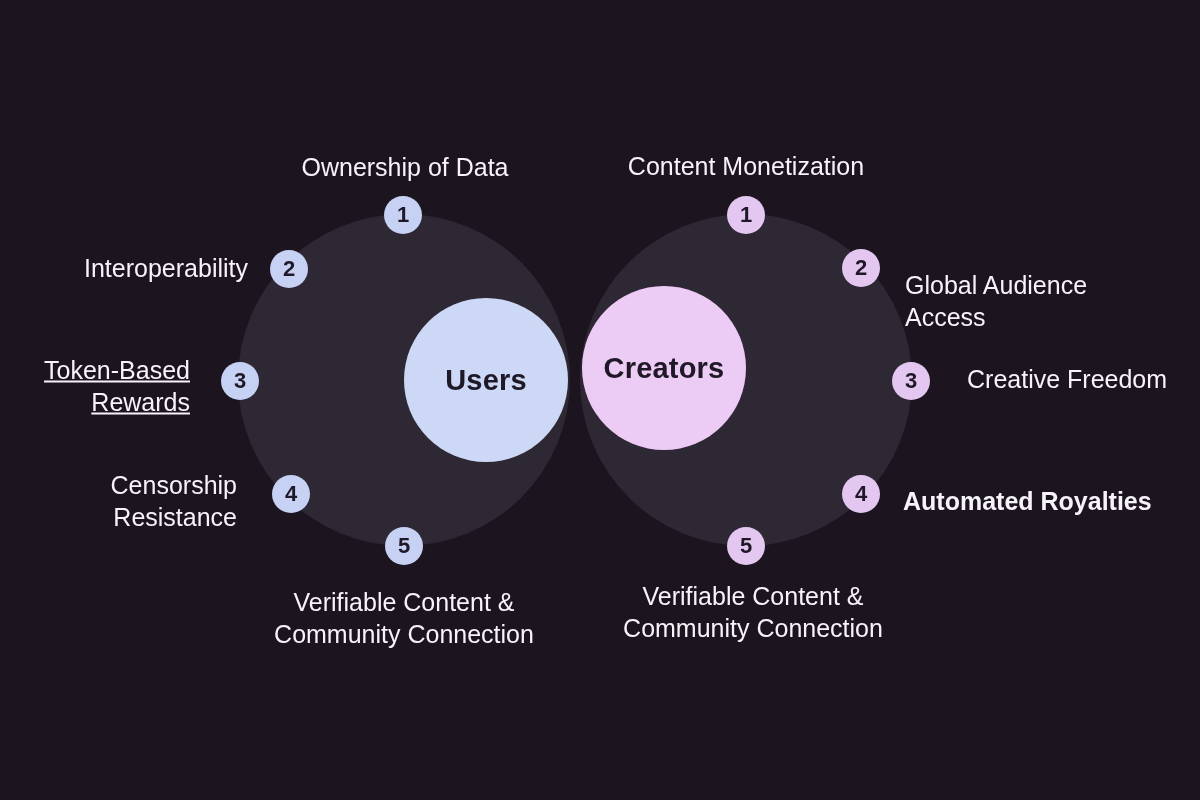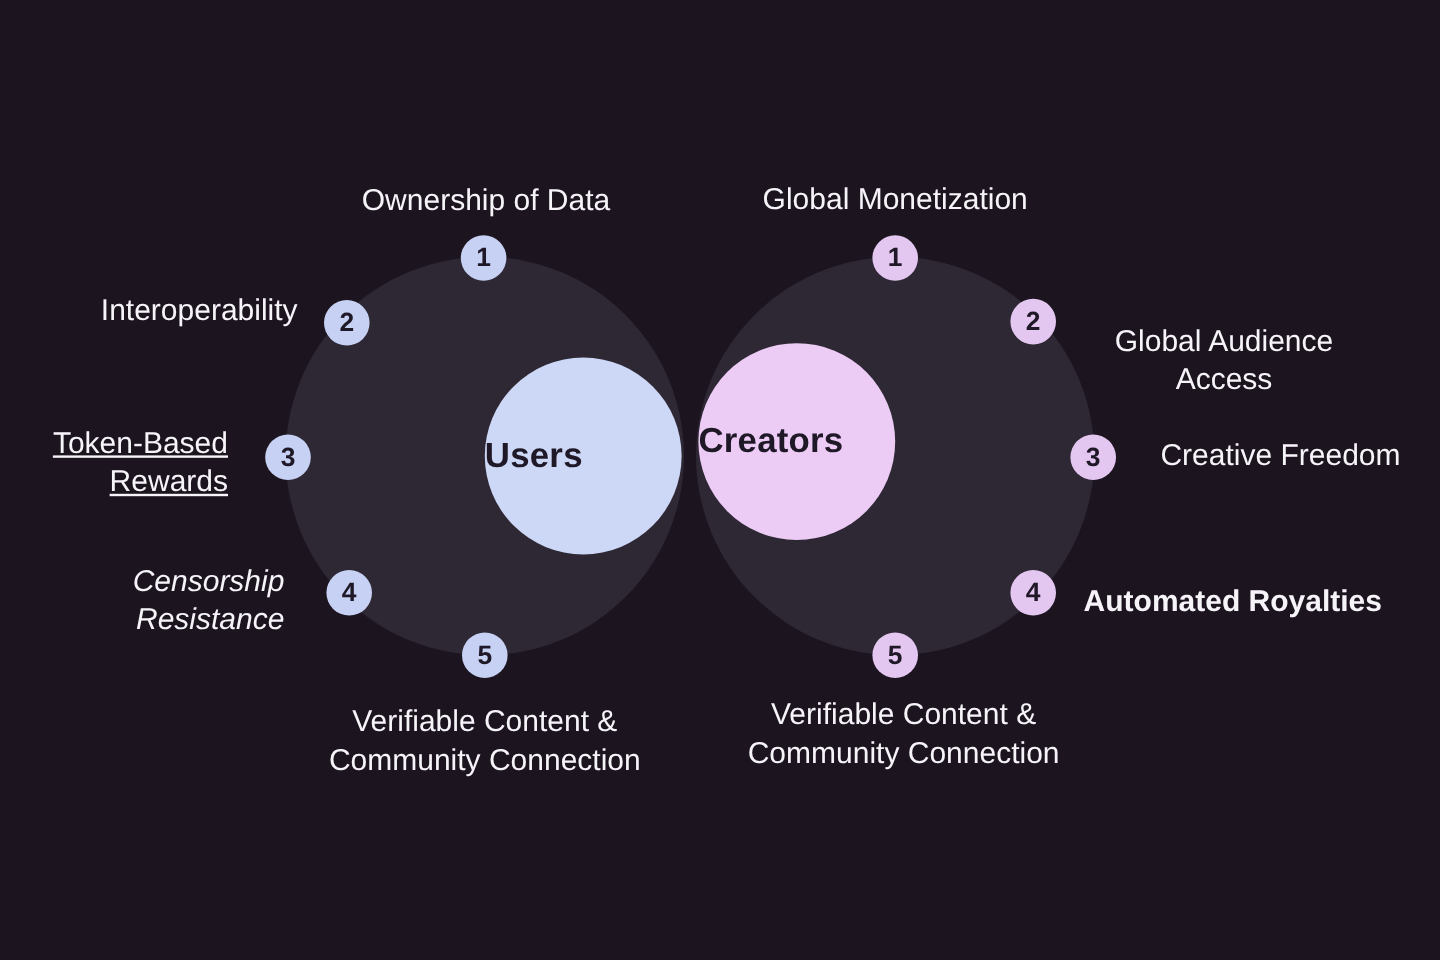--- a/index.html
+++ b/index.html
@@ -30,20 +30,21 @@
     border-radius: 50%;
   }
   .outer {
     background: var(--outer-circle);
   }
   .outer-l { left: 238px; top: 214px; width: 332px; height: 332px; }
   .outer-r { left: 580px; top: 214px; width: 332px; height: 332px; }
   .inner {
     display: flex;
     align-items: center;
+    justify-content: center;
     font-weight: 700;
     font-size: 29px;
     color: var(--dark-text);
     letter-spacing: 0.2px;
   }
   .inner-l { left: 404px; top: 298px; width: 164px; height: 164px; background: var(--users-fill); }
   .inner-r { left: 582px; top: 286px; width: 164px; height: 164px; background: var(--creators-fill); }
   .badge {
     position: absolute;
     width: 38px;
@@ -68,26 +69,25 @@
   .bdg-r2 { left: 861px; top: 268px; }
   .bdg-r3 { left: 911px; top: 381px; }
   .bdg-r4 { left: 861px; top: 494px; }
   .bdg-r5 { left: 746px; top: 546px; }
   .lbl {
     position: absolute;
     color: var(--label-text);
     font-size: 25px;
     line-height: 1.26;
     font-weight: 400;
-    text-align: center;
   }
   .lbl-l1 { left: 405px; top: 168px; transform: translate(-50%, -50%); white-space: nowrap; }
-  .lbl-l2 { right: 952px; top: 259px; transform: translateY(-50%); white-space: nowrap; text-align: center; }
+  .lbl-l2 { right: 952px; top: 269px; transform: translateY(-50%); white-space: nowrap; text-align: center; }
   .lbl-l3 { right: 1010px; top: 386px; transform: translateY(-50%); text-align: right; width: 185px; text-decoration: underline; }
-  .lbl-l4 { right: 963px; top: 501px; transform: translateY(-50%); text-align: right; width: 175px; font-style: italic; }
+  .lbl-l4 { right: 963px; top: 501px; transform: translateY(-50%); text-align: right; width: 175px; }
   .lbl-l5 { left: 404px; top: 618px; transform: translate(-50%, -50%); text-align: center; width: 330px; }
   .lbl-r1 { left: 746px; top: 167px; transform: translate(-50%, -50%); white-space: nowrap; }
   .lbl-r2 { left: 905px; top: 261px; transform: translateY(-50%); width: 230px; margin-top: 40px; }
   .lbl-r3 { left: 967px; top: 380px; transform: translateY(-50%); white-space: nowrap; }
   .lbl-r4 { left: 903px; top: 502px; transform: translateY(-50%); white-space: nowrap; font-weight: bold; }
   .lbl-r5 { left: 753px; top: 612px; transform: translate(-50%, -50%); text-align: center; width: 330px; }
 </style>
 </head>
 <body>
 
@@ -114,19 +114,19 @@
   <div class="badge c bdg-r3">3</div>
   <div class="badge c bdg-r4">4</div>
   <div class="badge c bdg-r5">5</div>
 
   <div class="lbl lbl-l1">Ownership of Data</div>
   <div class="lbl lbl-l2">Interoperability</div>
   <div class="lbl lbl-l3">Token-Based Rewards</div>
   <div class="lbl lbl-l4">Censorship Resistance</div>
   <div class="lbl lbl-l5">Verifiable Content &amp; Community Connection</div>
 
-  <div class="lbl lbl-r1">Global Monetization</div>
+  <div class="lbl lbl-r1">Content Monetization</div>
   <div class="lbl lbl-r2">Global Audience Access</div>
   <div class="lbl lbl-r3">Creative Freedom</div>
   <div class="lbl lbl-r4">Automated Royalties</div>
   <div class="lbl lbl-r5">Verifiable Content &amp; Community Connection</div>
 
 </div>
 
 </body></html>

